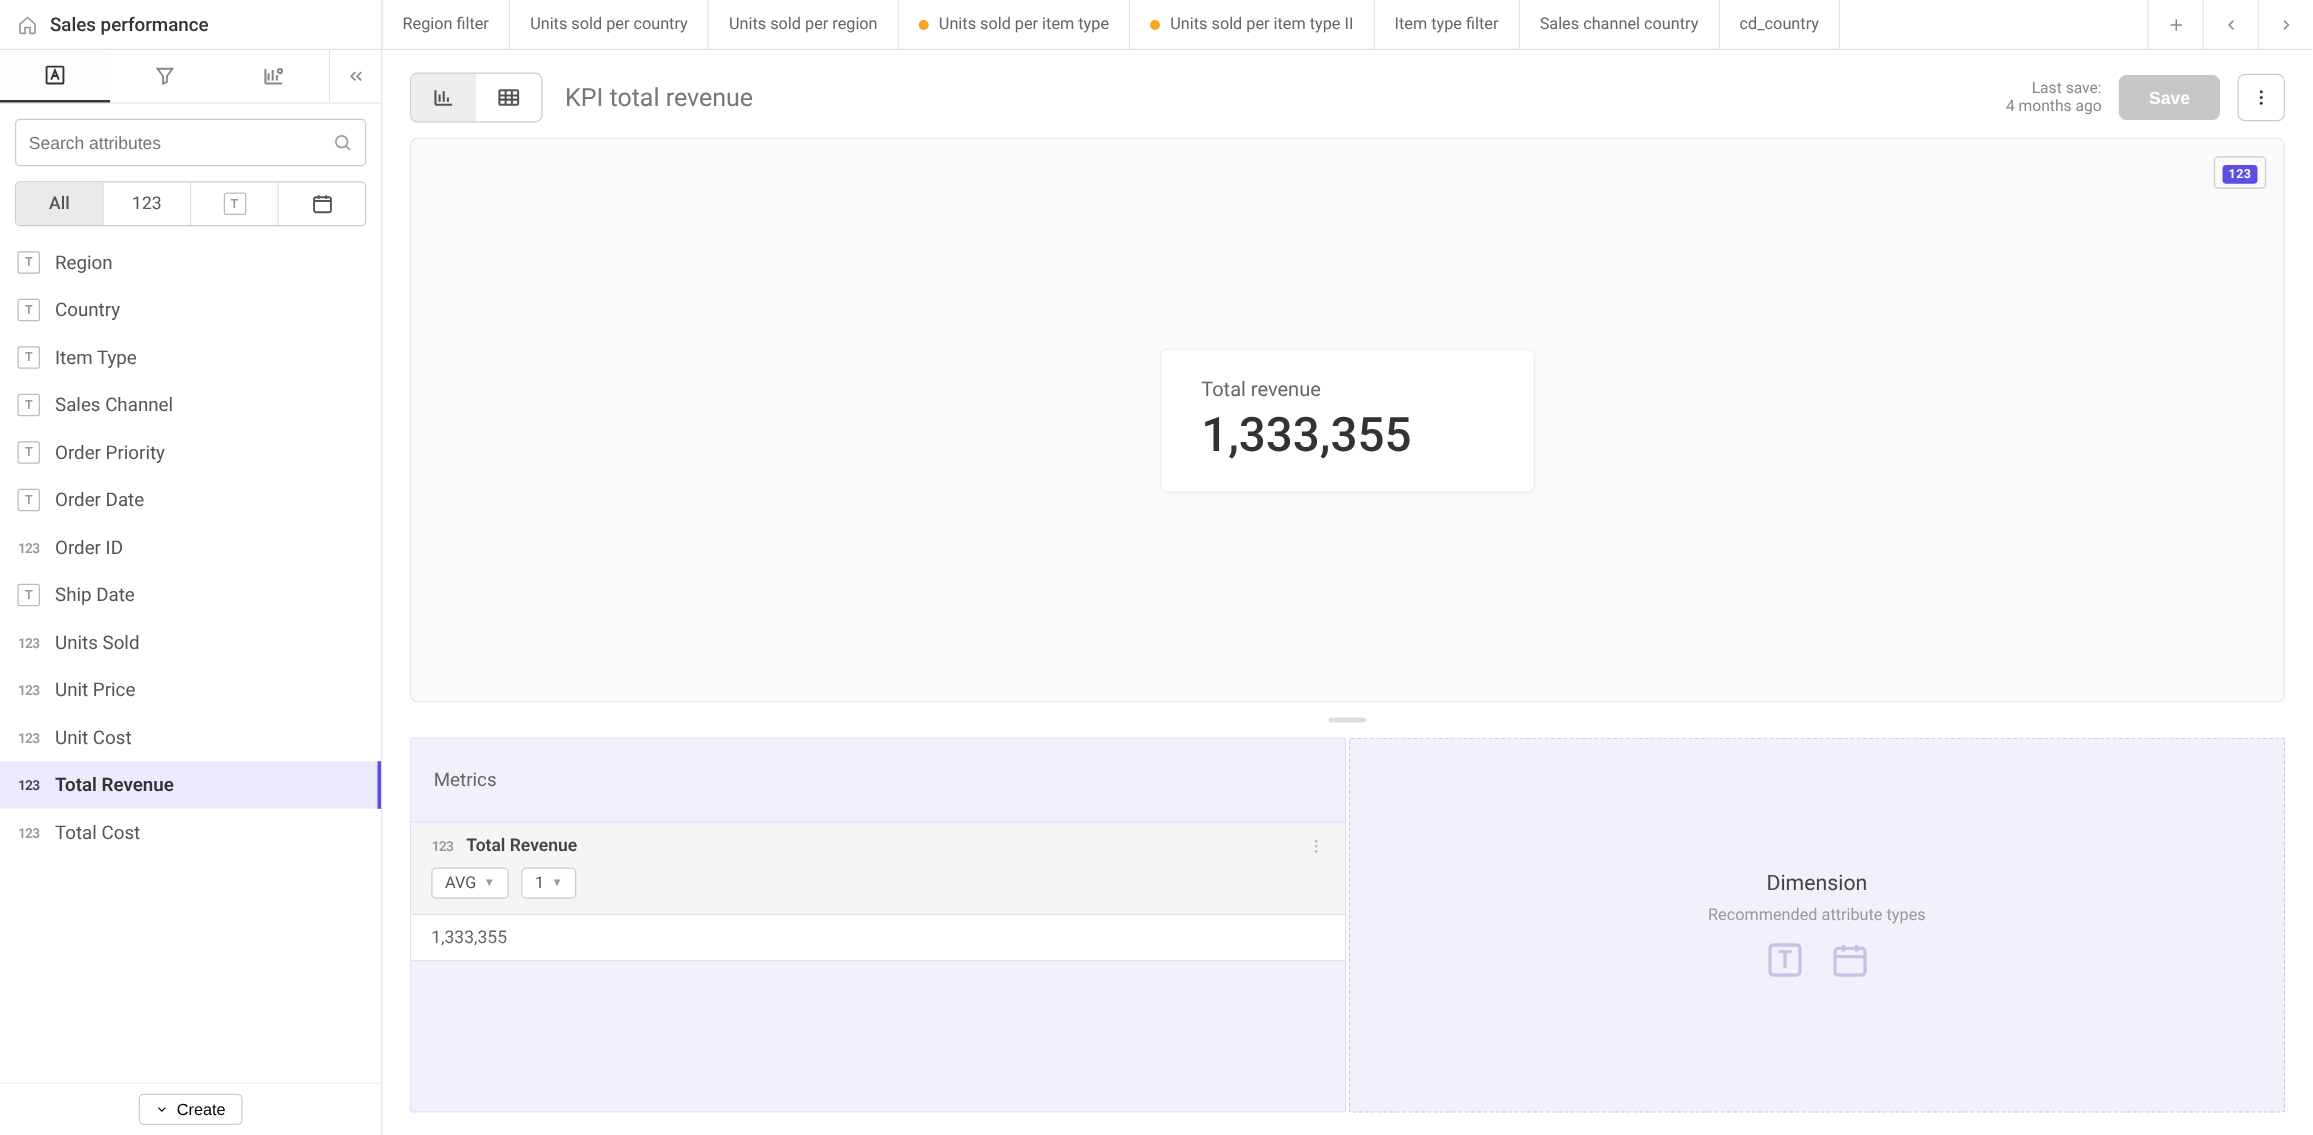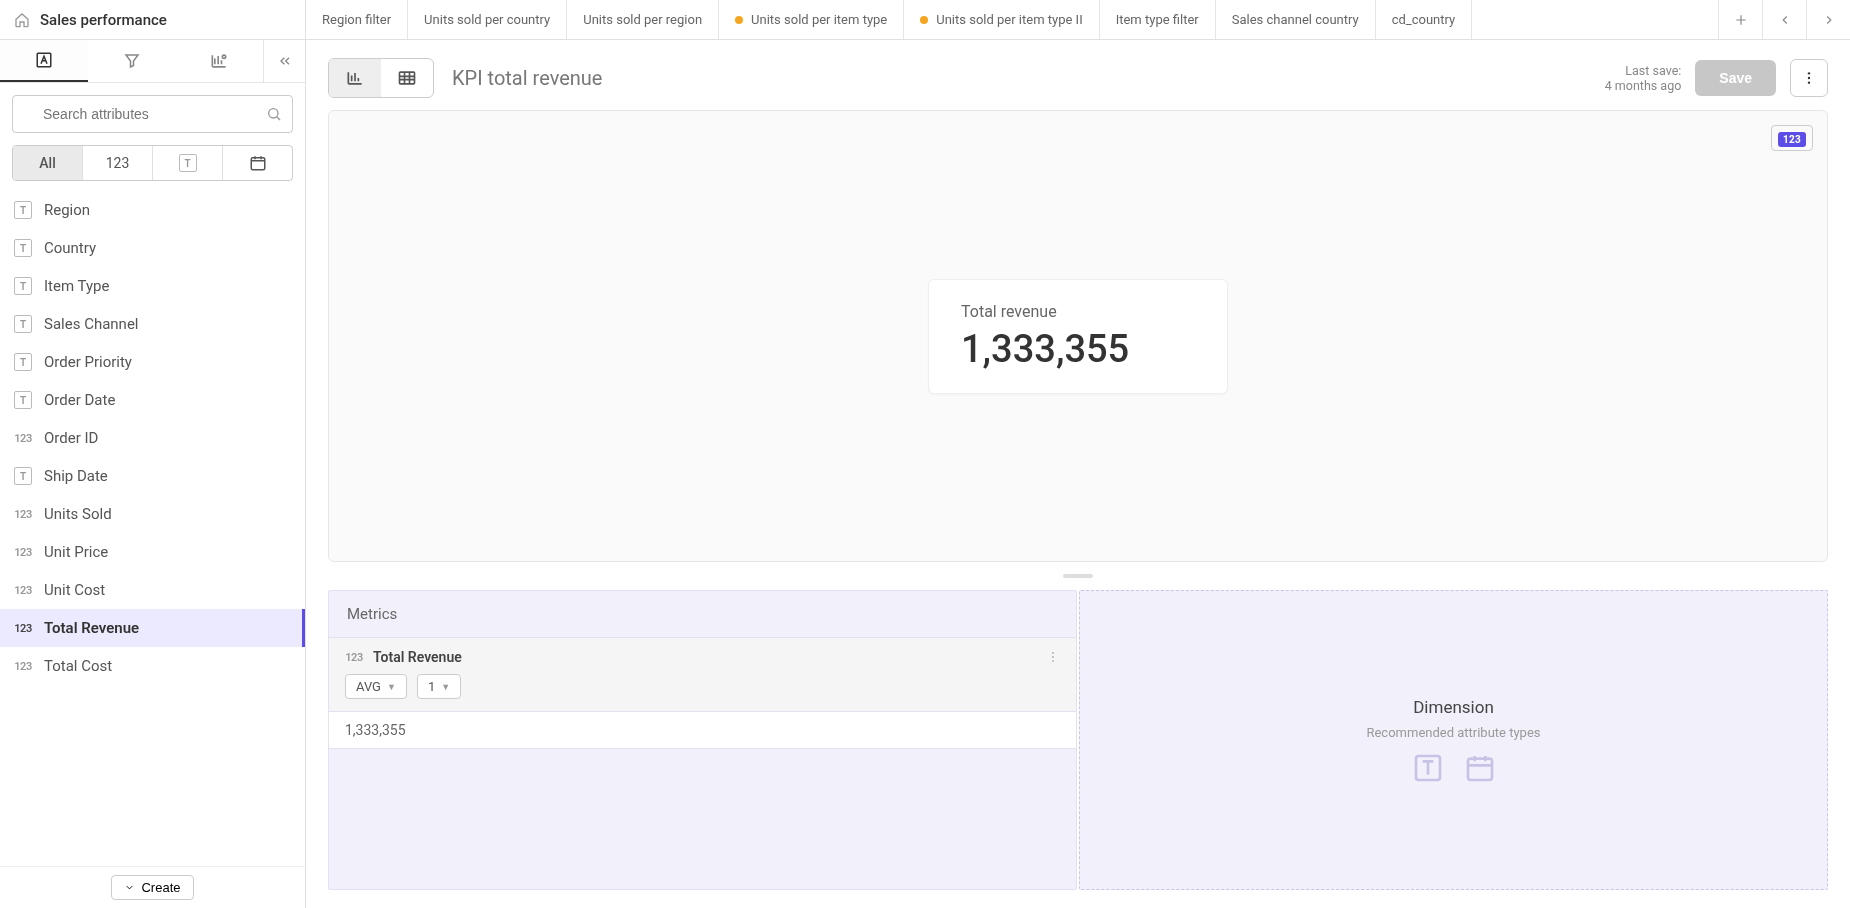--- a/index.html
+++ b/index.html
@@ -22,21 +22,21 @@
 
 
 .side-subtabs { display: flex; border-bottom: 1px solid #e5e5e5; }
 .side-subtab { flex: 1; display: flex; justify-content: center; align-items: center; height: 42px; cursor: pointer; color: #888;}
 .side-subtab.active { border-bottom: 2px solid #333; color: #333; background:#fdfdfd;}
 .side-subtab.collapse { flex: 0 0 42px; border-left: 1px solid #e5e5e5; }
 
 
 .search-wrap { padding: 12px; }
 .search-box { display: flex; align-items: center; border: 1px solid #ccc; border-radius: 4px; padding: 0 10px; height: 38px; }
-.search-box input { flex: 1; border: none; outline: none; font-size: 14px; color: #000000; margin-left: 20px; }
+.search-box input { flex: 1; border: none; outline: none; font-size: 14px; color: #000000; }
 .search-box .icon { color: #999; }
 
 
 .filter-row { display: flex; margin: 0 12px 10px; border: 1px solid #ccc; border-radius: 4px; overflow: hidden; height: 36px; }
 .filter-btn { flex: 1; display: flex; align-items: center; justify-content: center; font-size: 14px; color: #555; cursor: pointer; border-right: 1px solid #e0e0e0; }
 .filter-btn:last-child { border-right: none; }
 .filter-btn.active { background: #eaeaea; font-weight: 500; }
 
 
 .attr-list { flex: 1; overflow-y: auto; position: relative; }
@@ -76,21 +76,21 @@
 .kpi-value { font-size: 38px; font-weight: 500; color: #333; }
 
 
 .drag-indicator { height:4px; display:flex; justify-content:center;}
 .drag-indicator span{ width:30px; height:4px; background:#ddd; border-radius:2px;}
 
 
 .panels { display: flex; gap: 0; flex: 0 0 300px; }
 .panel { flex: 1; }
 .metrics-panel { background:#f2f1fb; border:1px solid #e2e0f3; border-radius:2px;}
-.panel-header { padding: 14px 18px; font-size: 15px; color: #666; }
+.panel-header { padding: 24px 18px; font-size: 15px; color: #666; }
 .metric-card { margin: 0 0 0 0; border-top:1px solid #e2e0f3; border-bottom:1px solid #e2e0f3; background: #f5f5f5; }
 .metric-top { padding: 10px 16px 4px; display: flex; align-items: center; justify-content: space-between; }
 .metric-name { display:flex; align-items:center; gap:10px;}
 .metric-name .type-ico{ border:none; font-size:11px;}
 .metric-name-text{font-weight:600; color:#444;}
 .metric-opts { color:#aaa; cursor:pointer;}
 .metric-chips { padding: 4px 16px 12px; display: flex; gap: 10px; }
 .chip { background: #fff; border: 1px solid #ccc; border-radius: 4px; padding: 4px 10px; font-size: 13px; display: flex; align-items: center; gap: 6px; cursor: pointer; color:#555;}
 .chip .tri { font-size: 9px; color: #999; }
 .metric-value-row { background: #fff; padding: 10px 16px; font-size: 14px; color: #666; border-bottom:1px solid #e2e0f3;}

